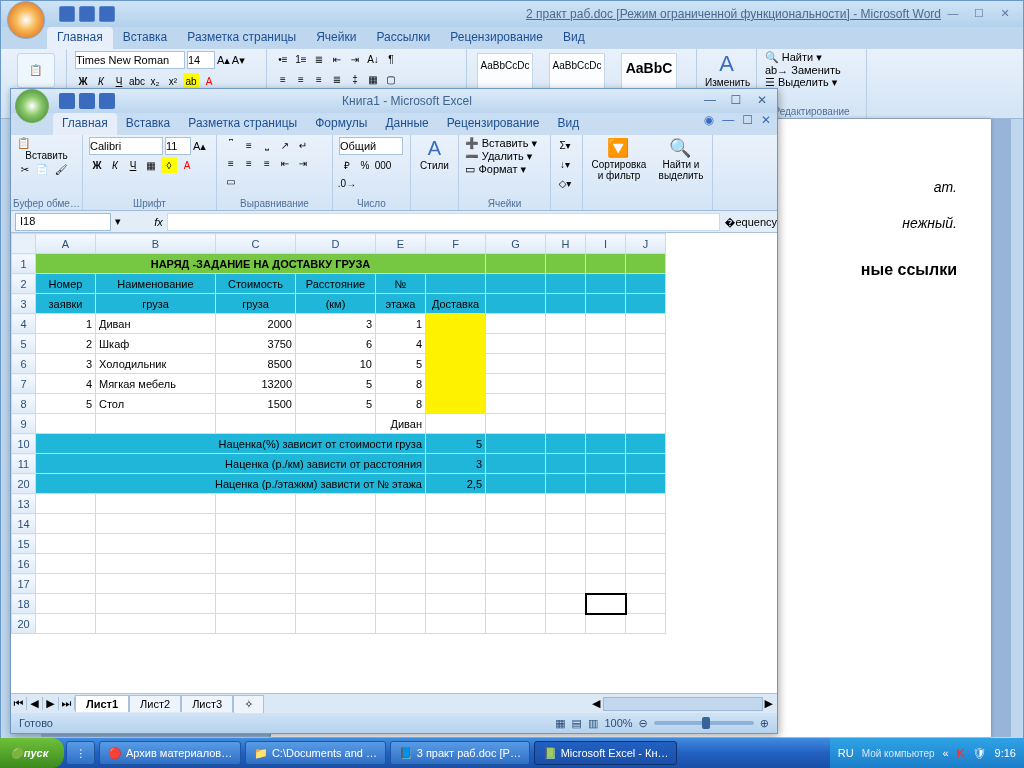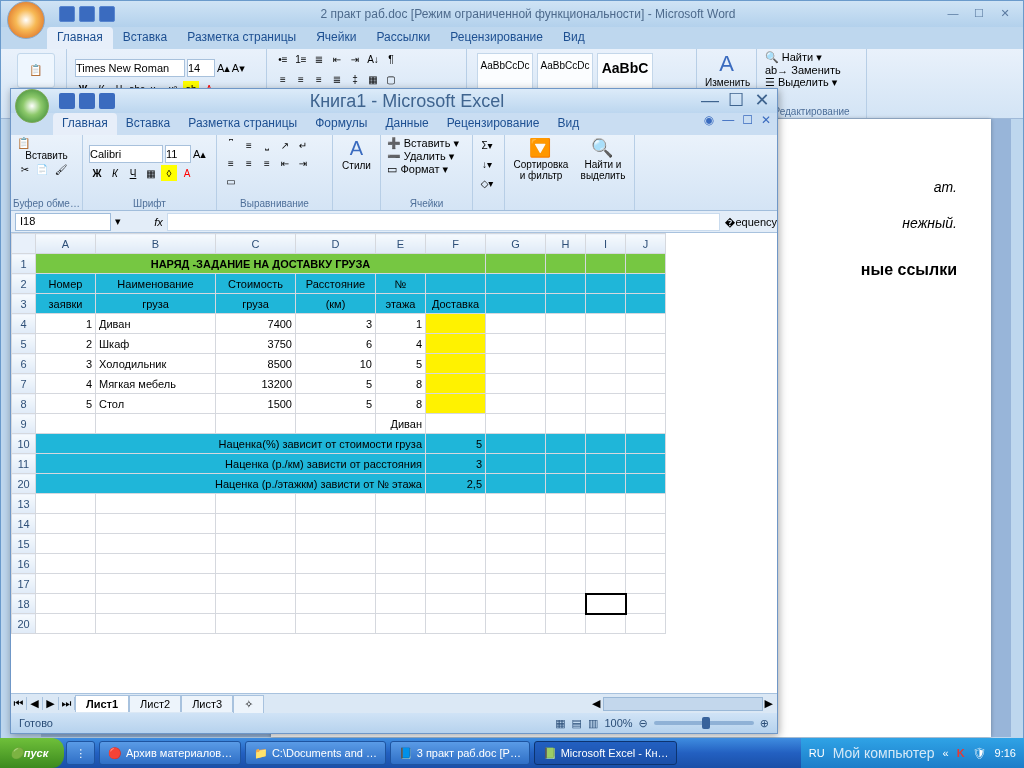--- a/index.html
+++ b/index.html
@@ -4,44 +4,44 @@
 <style>
 * { margin:0; padding:0; box-sizing:border-box; font-family:"Segoe UI",Tahoma,sans-serif; }
 body { width:1024px; height:768px; overflow:hidden; background:#9dbde4; position:relative; color:#000; }
 
 
 .word { position:absolute; inset:0; background:#bed7ee; border:1px solid #6a9acb; }
 .word-titlebar { height:26px; background:linear-gradient(#cfe3f5,#b3d1ec); display:flex; align-items:center; padding:0 6px; font-size:12px; color:#4d6a8c; }
 .word-titlebar .office-btn{ width:38px;height:38px;border-radius:50%;background:radial-gradient(#fff,#f7b955 40%,#d45a1c);margin-top:12px;margin-right:6px;border:1px solid #8aa8c7;position:relative;z-index:2; }
 .word-qat { display:flex; gap:4px; margin-left:8px; }
 .word-qat .qb { width:16px;height:16px;background:#3a6bbf;border:1px solid #5885cf;border-radius:2px; }
-.word-title { flex:1; text-align:center; }
+.word-title { flex:1; text-align:right;text-decoration:underline; }
 .word-winctrl { display:flex; gap:2px; }
 .word-winctrl div{ width:24px;height:16px;text-align:center;line-height:14px;font-size:11px;color:#5a7aa0;}
 .word-tabs { height:22px; display:flex; gap:0; padding-left:46px; background:#bed7ee; font-size:12px; }
 .word-tabs .tab{ padding:3px 10px 0; color:#1d4f91; }
 .word-tabs .tab.active{ background:#e7effa; border-radius:4px 4px 0 0;}
 .word-ribbon { height:70px; background:linear-gradient(#e9f1fb,#d3e4f5); border-bottom:1px solid #9fb9d8; display:flex; font-size:11px; padding-left:6px;}
 .rgroup { border-right:1px solid #b7cee6; padding:2px 8px 12px; position:relative; display:flex; flex-direction:column; }
 .rgroup .lbl{position:absolute; bottom:1px; left:0; right:0; text-align:center; font-size:10px; color:#4e6f99;}
 .word-ribbon .bigbtn{width:38px;height:44px;background:#eef6fe;border:1px solid #c2d7eb;border-radius:3px;display:flex;align-items:center;justify-content:center;margin:2px;}
-.fontbox{display:flex;gap:2px;align-items:center;margin-top:8px;}
+.fontbox{display:flex;gap:2px;align-items:center;}
 .fontbox input,.fontbox select{height:18px;font-size:11px;border:1px solid #a8c1dc;background:#fff;}
 .iconrow{display:flex;gap:2px;flex-wrap:wrap;}
 .iconrow span{width:16px;height:16px;border:1px solid transparent;display:inline-flex;align-items:center;justify-content:center;font-size:10px;}
-.word-styles{display:flex;gap:4px;padding:2px;}
+.word-styles{display:flex;gap:16px;padding:2px;}
 .word-styles .sty{width:56px;height:44px;border:1px solid #c4d7ea;background:#fbfdff;font-size:10px;text-align:center;padding-top:6px;}
 .word-doc { position:absolute; top:118px; left:40px; right:12px; bottom:30px; background:#98b5d9; }
 .word-page { position:absolute; top:0; left:230px; width:720px; height:100%; background:#fff; box-shadow:0 0 4px rgba(0,0,0,.3); padding:60px 34px; font-family:"Times New Roman",serif; font-size:14px;}
 .word-ruler-h{position:absolute;top:118px;left:50px;right:12px;height:16px;background:#eef5fc;border:1px solid #b1c9e3;font-size:8px;color:#5f7ea3;display:flex;align-items:center;justify-content:flex-end;padding-right:4px;}
 .word-status{position:absolute;bottom:0;left:0;right:0;height:22px;background:linear-gradient(#cfe2f5,#b4d0ec);font-size:11px;display:flex;align-items:center;justify-content:flex-end;padding:0 30px;color:#2a4d77;gap:10px;}
 
 
 .excel { position:absolute; top:88px; left:10px; width:768px; height:646px; background:#c9ddf2; border:1px solid #6f97c7; box-shadow:1px 2px 8px rgba(0,0,0,.35); display:flex; flex-direction:column;}
-.ex-titlebar{height:24px;background:linear-gradient(#dcebf9,#bcd6ef);display:flex;align-items:center;font-size:18px;color:#3f648f;padding:0 4px;}
+.ex-titlebar{height:24px;background:linear-gradient(#dcebf9,#bcd6ef);display:flex;align-items:center;font-size:12px;color:#3f648f;padding:0 4px;}
 .ex-titlebar .office-btn{width:34px;height:34px;border-radius:50%;background:radial-gradient(#fff,#8dc96b 40%,#2f7f2e);margin-top:10px;margin-right:6px;border:1px solid #7ea95a;position:relative;z-index:3;}
 .ex-qat{display:flex;gap:4px;margin-left:4px;}
 .ex-qat .qb{width:16px;height:16px;background:#3a6bbf;border-radius:2px;}
 .ex-title{flex:1;text-align:center;}
 .ex-winctrl{display:flex;gap:4px;}
 .ex-winctrl div{width:22px;height:14px;text-align:center;line-height:12px;}
 .ex-tabs{height:22px;display:flex;padding-left:42px;font-size:12px;}
 .ex-tabs .tab{padding:3px 9px 0;color:#1d4f91;}
 .ex-tabs .tab.active{background:#e7eef9;border-radius:4px 4px 0 0;}
 .ex-tabs .help{margin-left:auto;display:flex;gap:8px;padding-right:6px;color:#3a6bbf;}
@@ -273,20 +273,30 @@
       <div class="iconrow" style="margin-top:2px">
         <span>≡</span>
           <span>≡</span>
           <span>≡</span>
         <span>⇤</span>
           <span>⇥</span>
         <span>▭</span>
       </div>
       <span class="lbl">Выравнивание</span>
     </div>
+    <div class="rgroup" style="width:78px">
+      <input style="width: 64px; height: 18px; font-size: 11px; border: 1px solid rgb(168, 193, 220);" value="Общий">
+      <div class="iconrow" style="margin-top:2px">
+        <span>₽</span>
+        <span>%</span>
+        <span>000</span>
+        <span>.0→</span>
+      </div>
+      <span class="lbl">Число</span>
+    </div>
     <div class="rgroup" style="width:48px;text-align:center">
       <div style="font-size:20px;color:#3a6bbf">A</div>
       <div style="font-size:10px">Стили</div>
     </div>
     <div class="rgroup" style="width:92px">
       <div>➕ <span>Вставить</span> ▾</div>
       <div>➖ <span>Удалить</span> ▾</div>
       <div>▭ <span>Формат</span> ▾</div>
       <span class="lbl">Ячейки</span>
     </div>
@@ -365,21 +375,21 @@
             <td>Доставка</td>
             <td></td>
             <td></td>
             <td></td>
             <td></td>
           </tr>
           <tr class="border-data">
             <th class="rh">4</th>
             <td class="tdr">1</td>
             <td>Диван</td>
-            <td class="tdr">7400</td>
+            <td class="tdr">2000</td>
             <td class="tdr">3</td>
             <td class="tdr">1</td>
             <td class="yellow"></td>
             <td></td>
             <td></td>
             <td></td>
             <td></td>
           </tr>
           <tr class="border-data">
             <th class="rh">5</th>
@@ -603,19 +613,19 @@
 
 <div class="taskbar">
   <div class="start">🟢 <span>пуск</span></div>
   <div class="taskbtn">⋮</div>
   <div class="taskbtn">🔴 <span>Архив материалов…</span></div>
   <div class="taskbtn">📁 <span>C:\Documents and …</span></div>
   <div class="taskbtn">📘 <span>3 практ раб.doc [Р…</span></div>
   <div class="taskbtn active">📗 <span>Microsoft Excel - Кн…</span></div>
   <div class="tray">
     <span>RU</span>
-    <span style="font-size:14px;opacity:.8">Мой компьютер</span>
+    <span style="font-size:10px;opacity:.8">Мой компьютер</span>
     <span>«</span>
     <span style="color:#e53935;font-weight:bold">K</span>
     <span>🛡</span>
     <span>9:16</span>
   </div>
 </div>
 
 </body></html>

